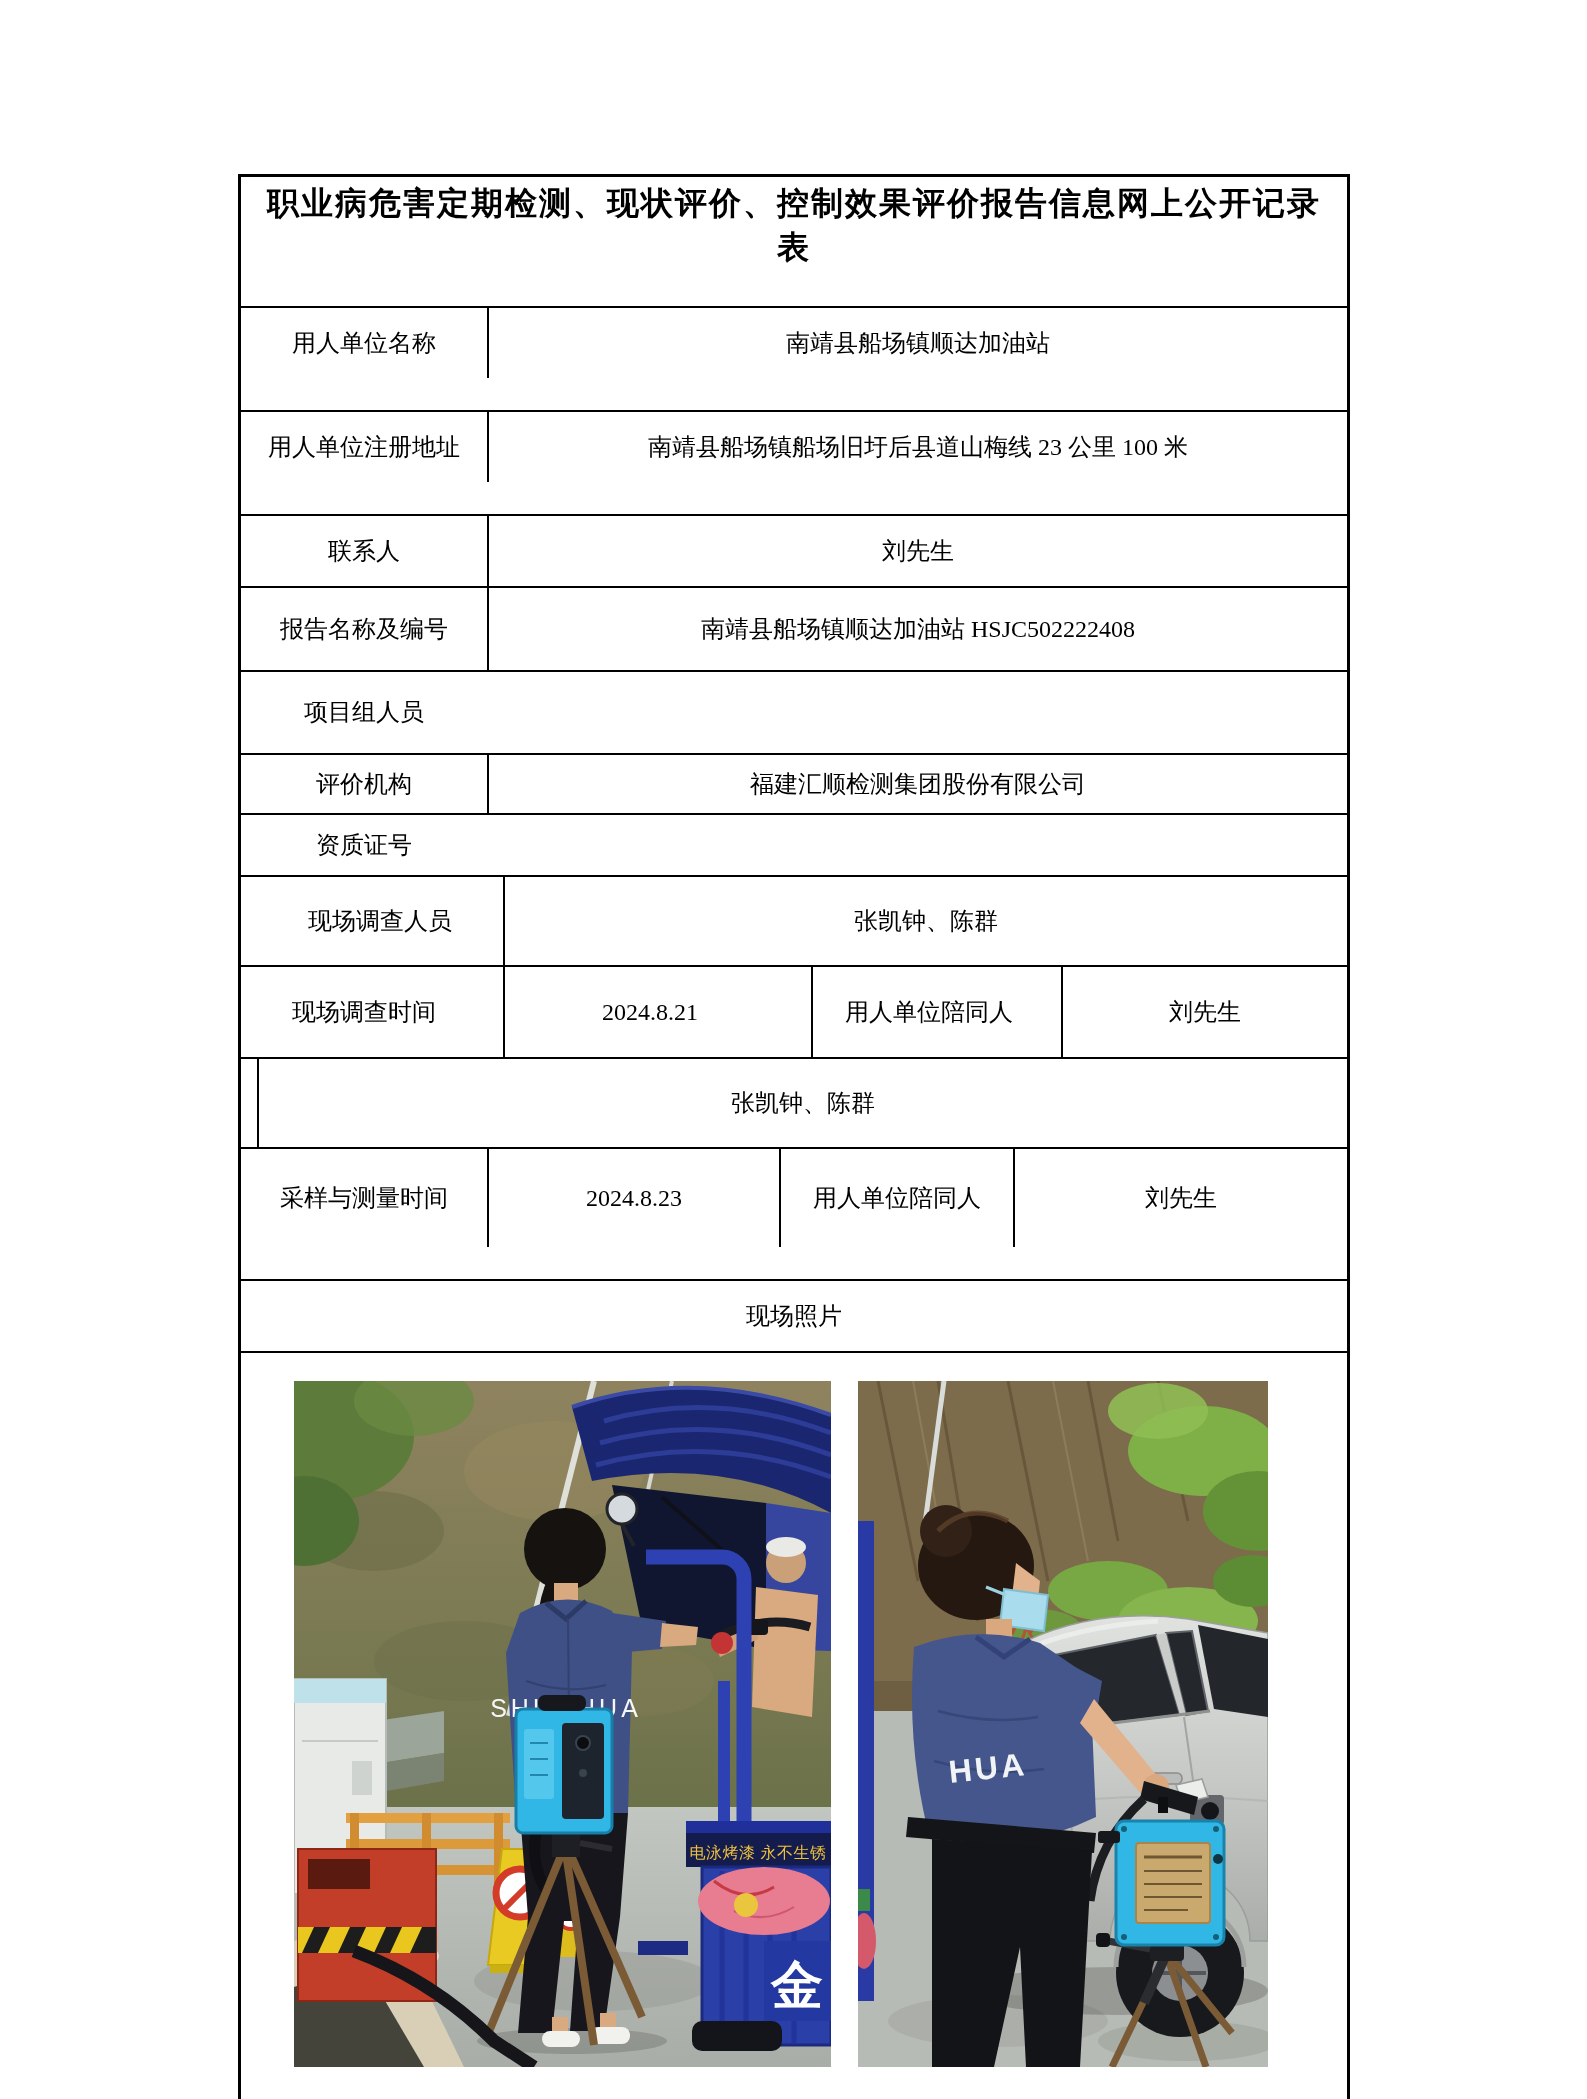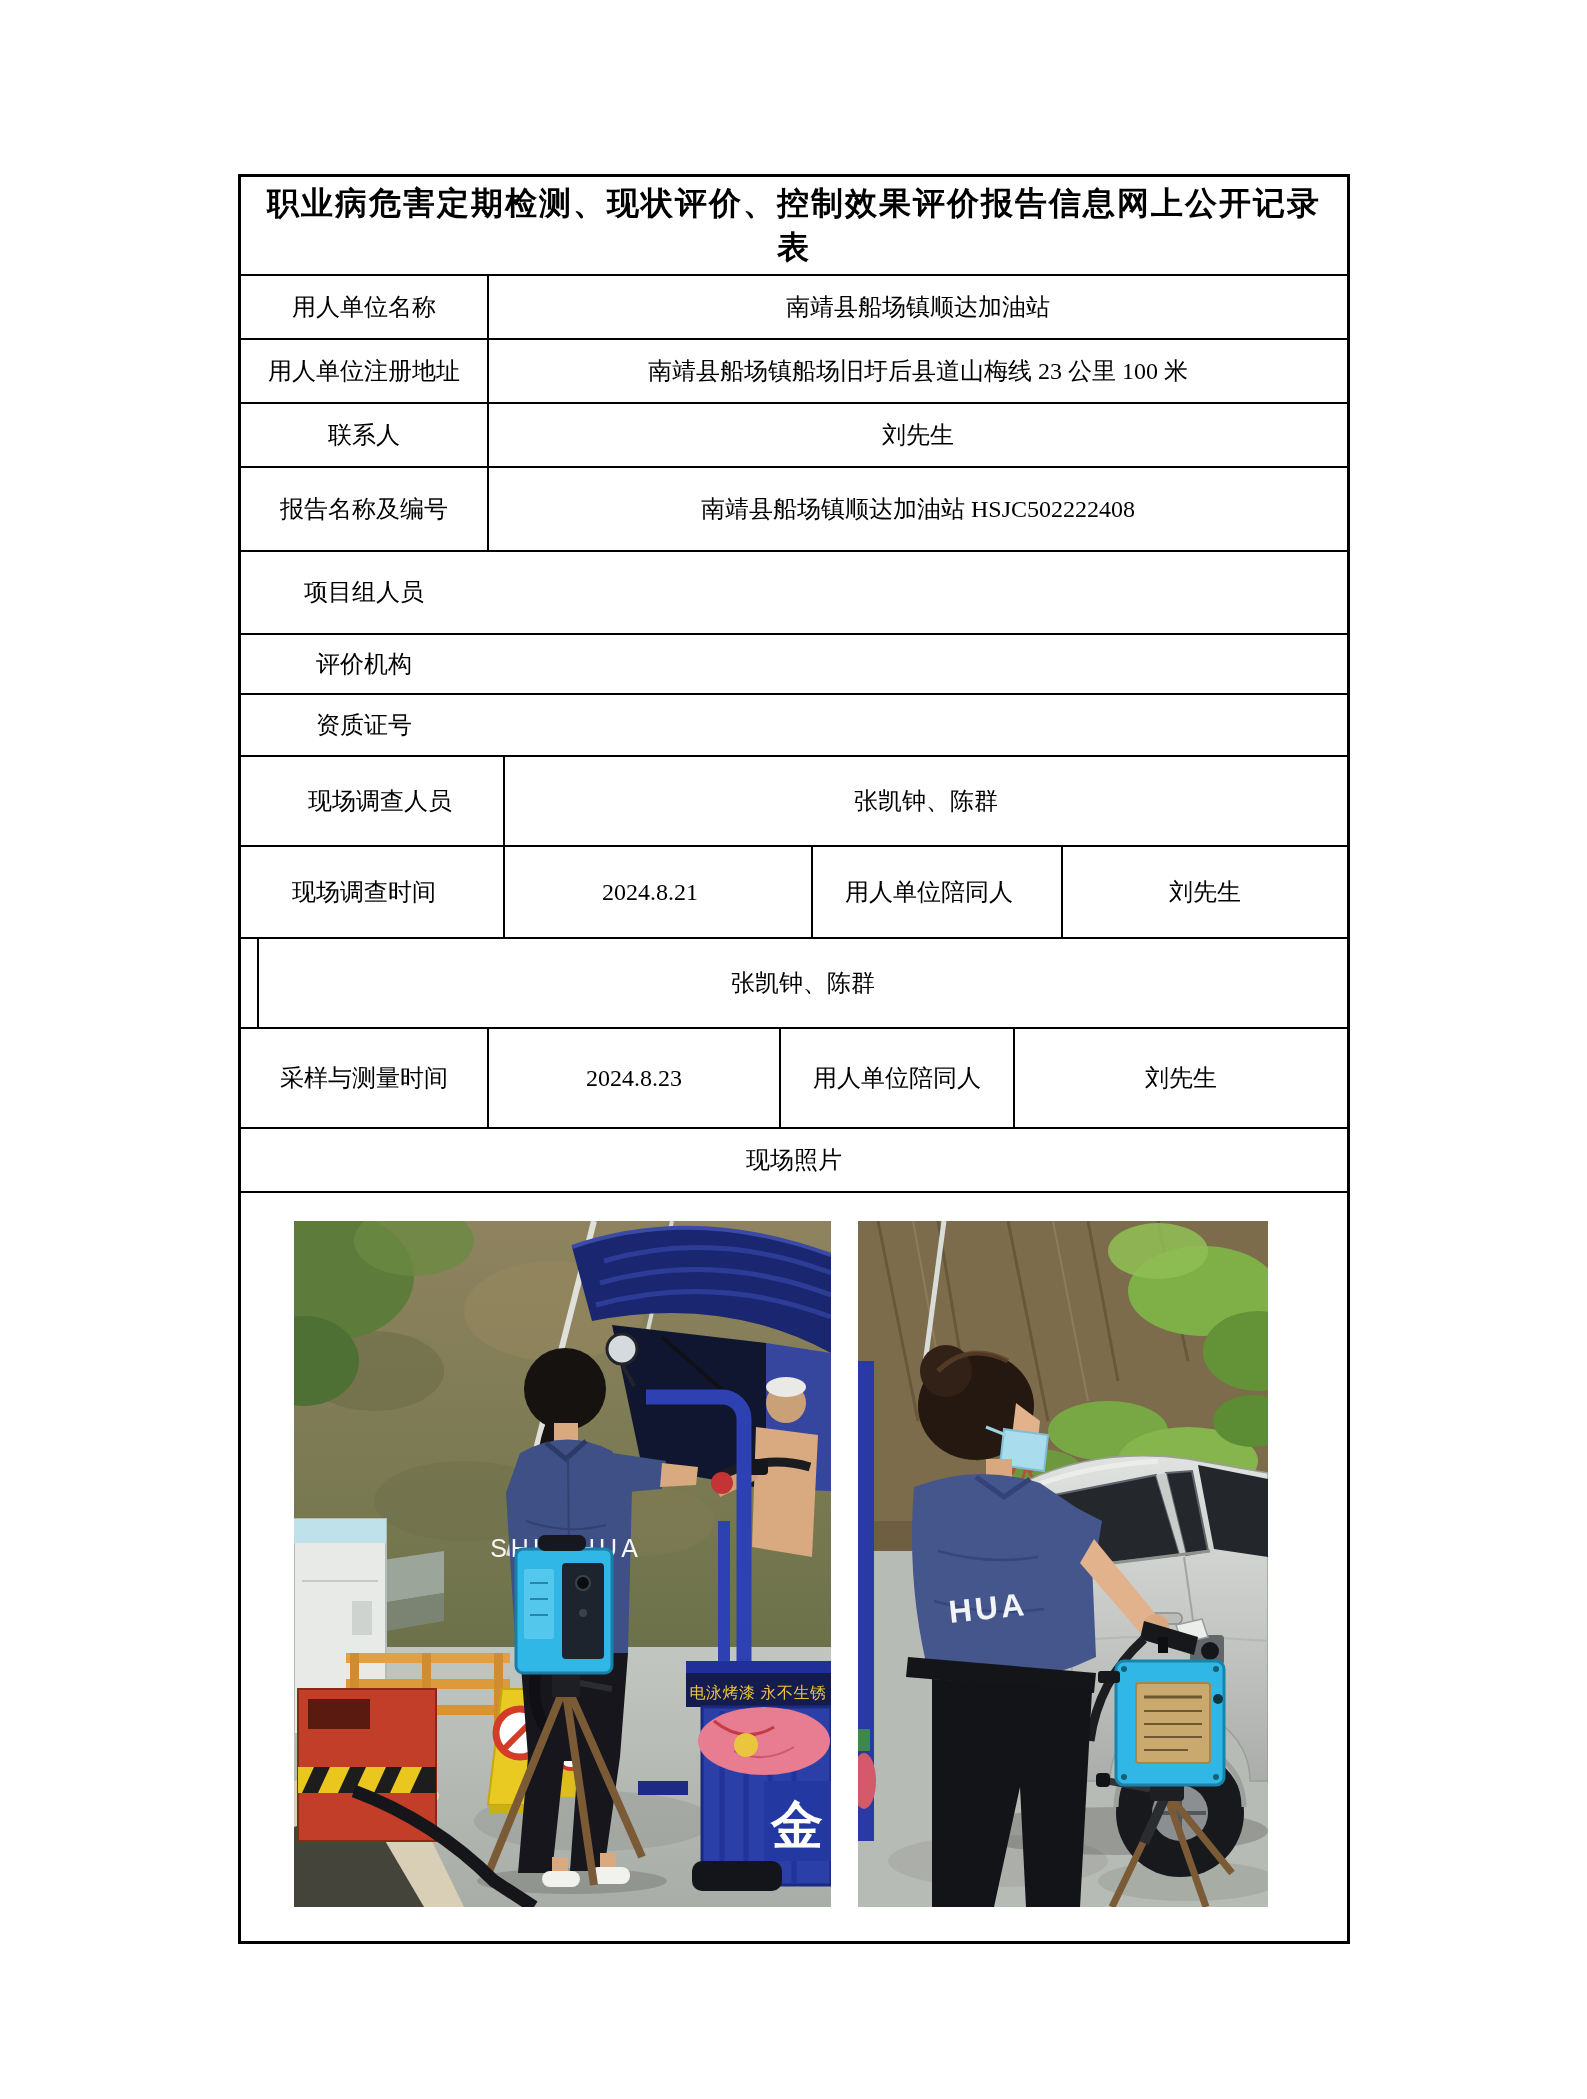--- a/index.html
+++ b/index.html
@@ -17,21 +17,21 @@
     box-sizing:border-box;display:flex;align-items:center;justify-content:center;
     text-align:center;border-left:2px solid #000;font-size:24px;line-height:1.35;
     padding:4px 10px;overflow:hidden;
   }
   .t-cell.nol{border-left:none;}
   .col-label{width:246px;flex:none;}
   .col-value{flex:1;}
   .col-c2{width:292px;flex:none;}
   .col-c3{width:234px;flex:none;}
   .col-c4{flex:1;}
-  .h97{height:97px;} .h64{height:64px;} .h84{height:84px;} .h66{height:83px;}
+  .h97{height:97px;} .h64{height:72px;margin-top:32px;} .h84{height:84px;} .h66{height:83px;}
   .h60{height:60px;} .h62{height:62px;} .h90{height:90px;padding-left:16px;} .h92{height:92px;gap:16px;}
   .h100{height:100px;} .hphoto{height:750px;}
   .title-cell{font-size:32px;font-weight:bold;letter-spacing:2px;}
   .photo-cell{justify-content:flex-start;align-items:flex-start;padding:28px 0 0 53px;}
   .photos{display:flex;gap:27px;align-items:flex-start;}
   svg text{font-family:"Liberation Sans","DejaVu Sans",sans-serif;}
 </style>
 </head>
 <body>
 
@@ -60,20 +60,21 @@
     <div class="t-cell nol col-label">报告名称及编号</div>
     <div class="t-cell col-value">南靖县船场镇顺达加油站 HSJC502222408</div>
   </div>
 
   <div class="t-row h66">
     <div class="t-cell nol col-label">项目组人员</div>
   </div>
 
   <div class="t-row h60">
     <div class="t-cell nol col-label">评价机构</div>
+    <div class="t-cell col-value">福建汇顺检测集团股份有限公司</div>
   </div>
 
   <div class="t-row h62">
     <div class="t-cell nol col-label">资质证号</div>
   </div>
 
   <div class="t-row h90">
     <div class="t-cell nol col-label">现场调查人员</div>
     <div class="t-cell col-value">张凯钟、陈群</div>
   </div>

